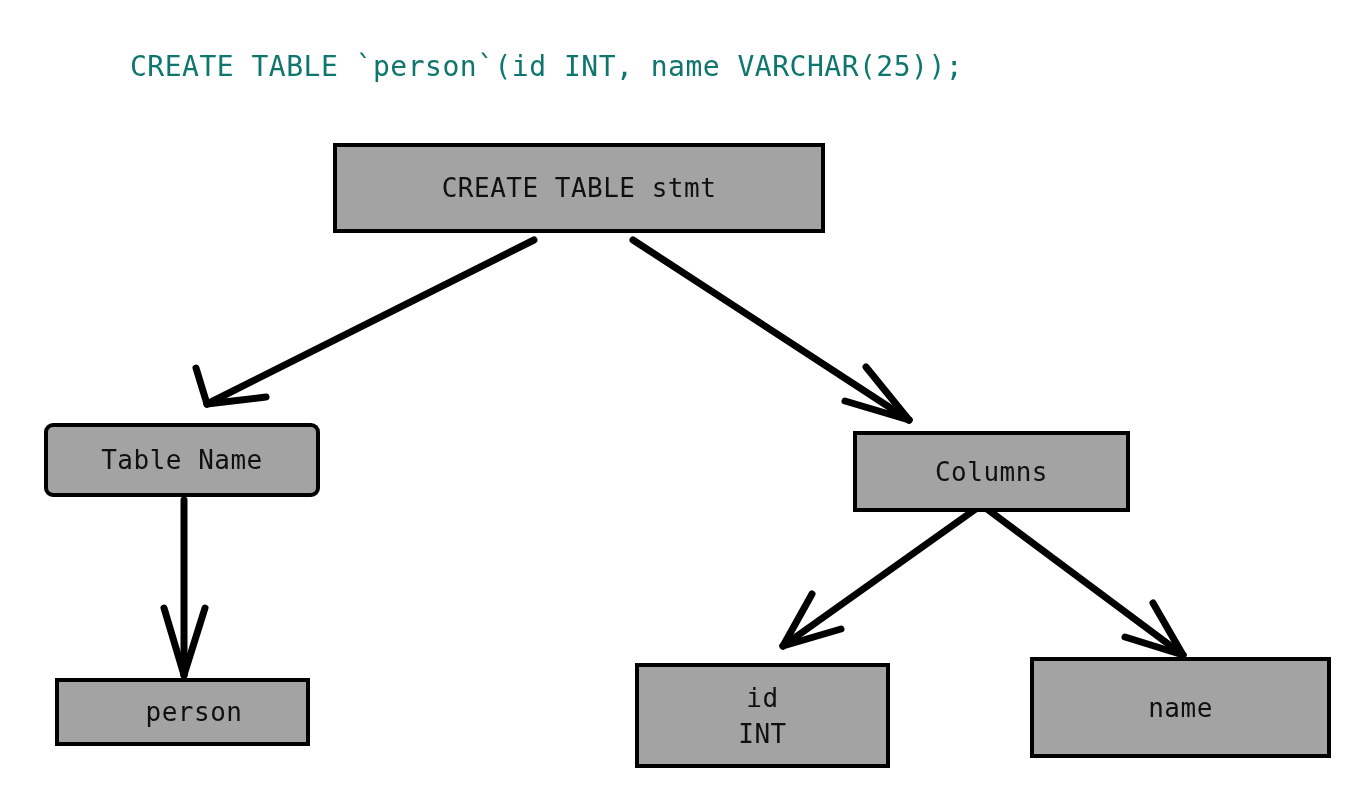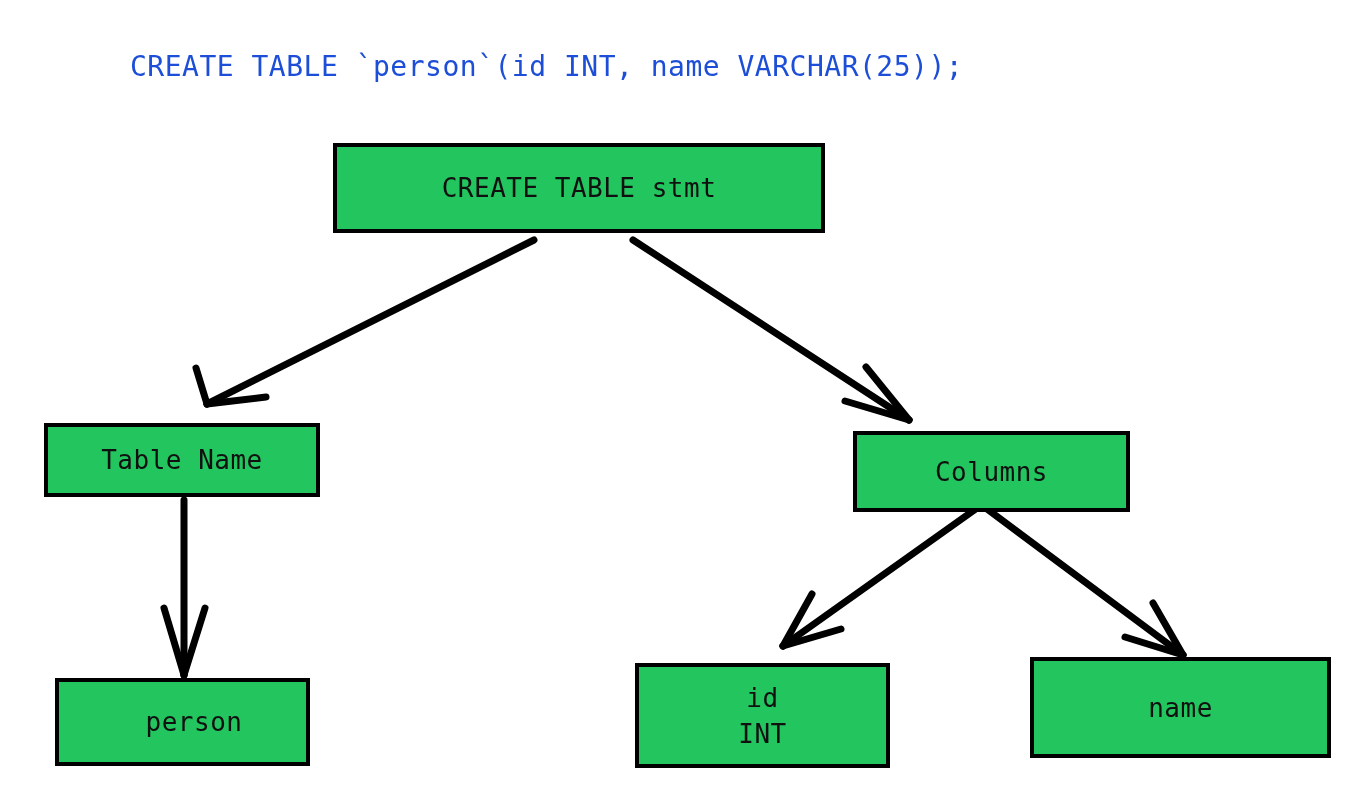--- a/index.html
+++ b/index.html
@@ -22,46 +22,46 @@
     width: 1362px;
     height: 804px;
     pointer-events: none;
   }
   .sql-caption {
     position: absolute;
     left: 130px;
     top: 50px;
     font-size: 28px;
     line-height: 34px;
-    color: #1d4ed8;
+    color: #0f766e;
     letter-spacing: 0.5px;
     white-space: pre;
   }
   .node {
     position: absolute;
     box-sizing: border-box;
     border: 4px solid #000000;
-    background: #22c55e;
+    background: #a3a3a3;
     display: flex;
     flex-direction: column;
     align-items: center;
     justify-content: center;
     color: #101010;
     font-size: 26px;
     line-height: 36px;
     text-align: center;
     white-space: pre;
     letter-spacing: 0.5px;
   }
   .node .line2 {
     display: block;
   }
   #node-root      { left: 333px; top: 143px;  width: 492px; height: 90px; }
-  #node-tablename { left: 44px;  top: 423px;  width: 276px; height: 74px; }
-  #node-person    { left: 55px;  top: 678px;  width: 255px; height: 88px; padding-left: 23px; }
+  #node-tablename { left: 44px;  top: 423px;  width: 276px; height: 74px; border-radius: 9px; }
+  #node-person    { left: 55px;  top: 678px;  width: 255px; height: 68px; padding-left: 23px; }
   #node-columns   { left: 853px; top: 431px;  width: 277px; height: 81px; }
   #node-col-id    { left: 635px; top: 663px;  width: 255px; height: 105px; }
   #node-col-name  { left: 1030px;top: 657px;  width: 301px; height: 101px; }
 </style>
 </head>
 <body>
 
 <div id="canvas">
 
   <div class="sql-caption">CREATE TABLE `person`(id INT, name VARCHAR(25));</div>

